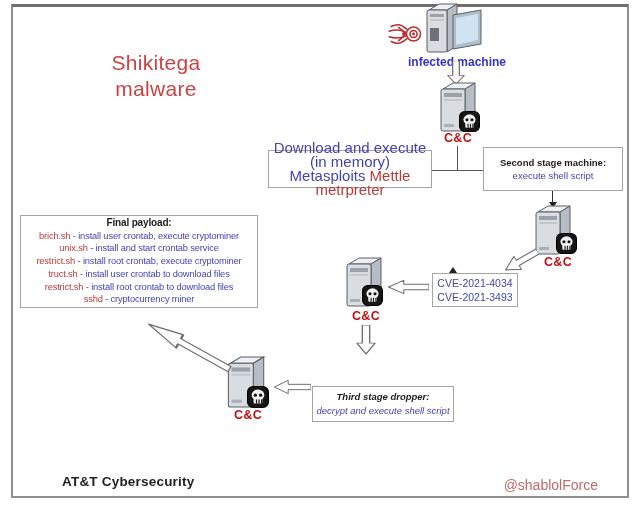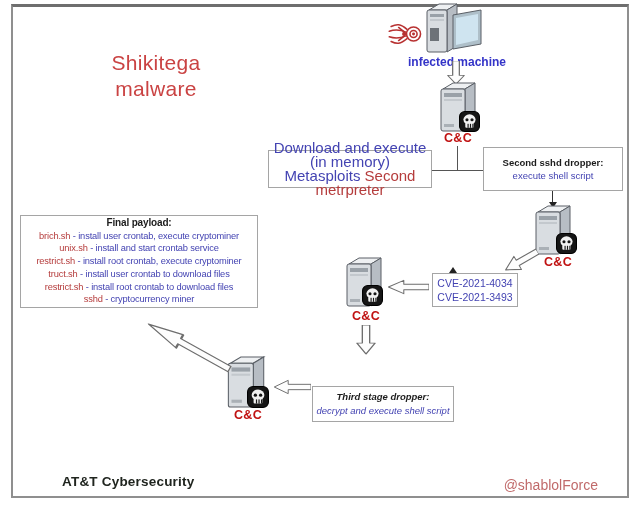--- a/index.html
+++ b/index.html
@@ -127,26 +127,26 @@
   </div>
   <div class="abs cc" style="left:428px;top:131px;">C&amp;C</div>
 
   <div class="abs line l1"></div>
   <div class="abs line l2"></div>
 
   <div class="abs box box-download">
     <div class="t-blue">Download and execute (in memory)</div>
     <div>
       <span class="t-blue">Metasploits</span>
-      <span class="t-red">Second metrpreter</span>
+      <span class="t-red">Mettle metrpreter</span>
     </div>
   </div>
 
   <div class="abs box box-second">
-    <div class="t-bold">Second sshd dropper:</div>
+    <div class="t-bold">Second stage machine:</div>
     <div class="t-blue">execute shell script</div>
   </div>
 
   <div class="abs line l3"></div>
   <div class="abs tri-down"></div>
 
   <div class="abs icon" style="left:532px;top:205px;width:40px;height:50px;">
     <svg viewBox="0 0 40 50">
         <use href="#sym-server"></use>
       </svg>

